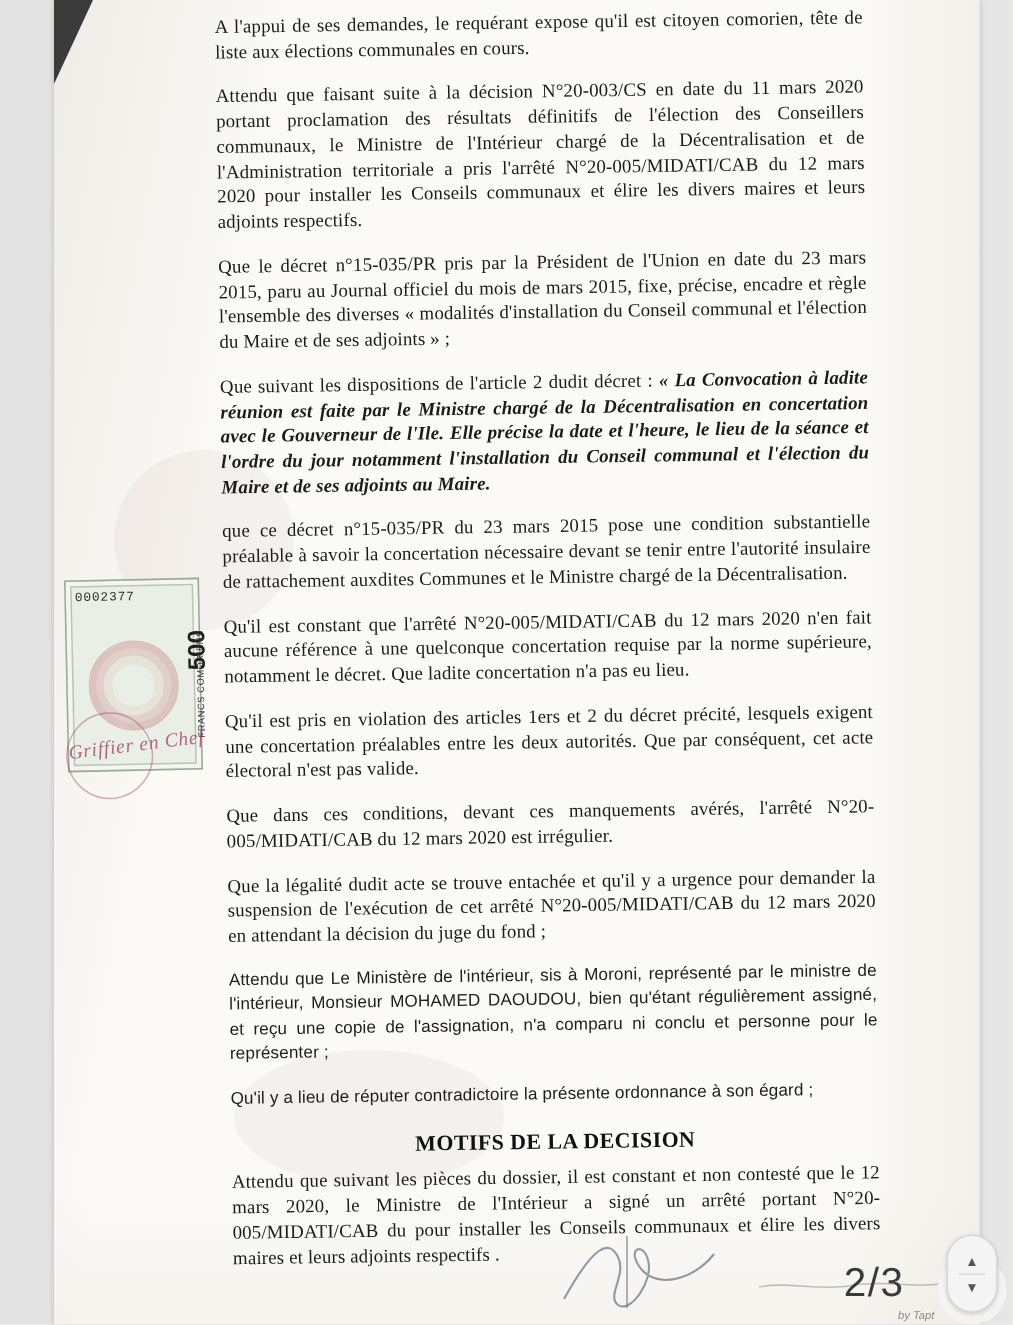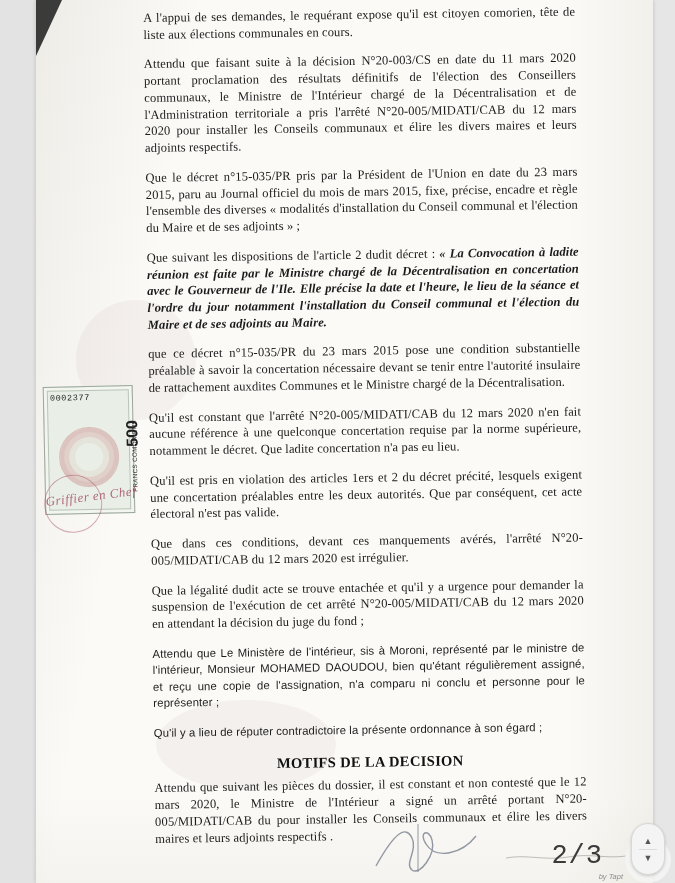--- a/index.html
+++ b/index.html
@@ -227,21 +227,21 @@
     border-radius: 50%;
     background: rgba(150,120,120,0.07);
     pointer-events: none;
   }
 
   
   .page-indicator {
     position: absolute;
     right: 72px;
     bottom: 12px;
-    font-family: Liberation Mono, monospace;
+    font-family: Liberation Sans, sans-serif;
     font-size: 27px;
     color: #3a3a3a;
     letter-spacing: 1px;
   }
   .scroll-pill {
     position: absolute;
     right: 10px;
     bottom: 8px;
     width: 34px;
     height: 52px;

